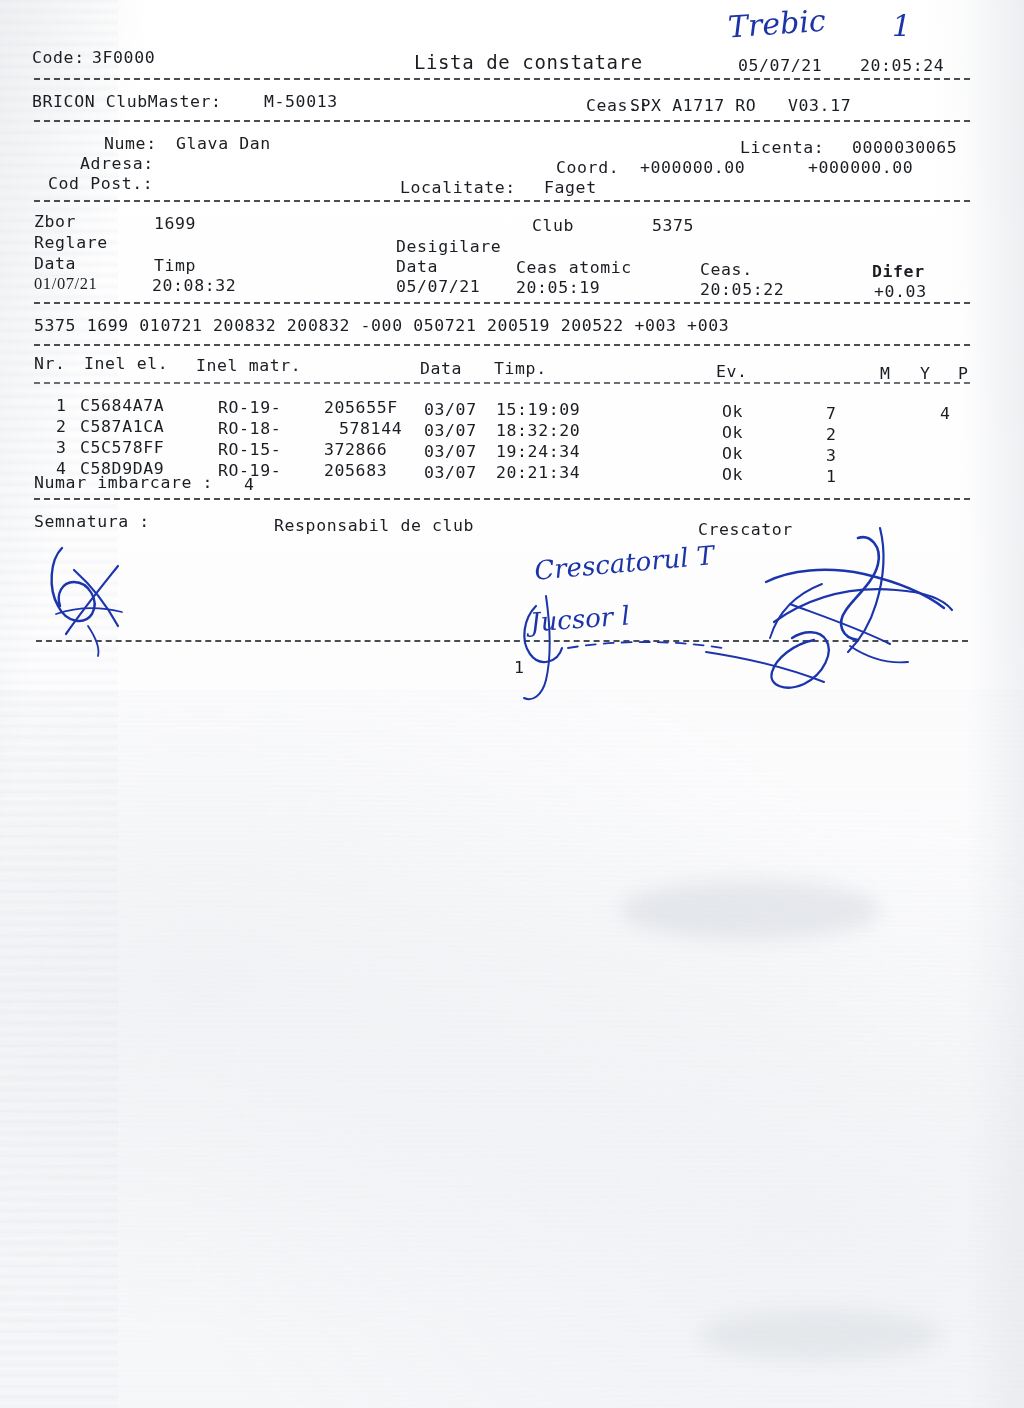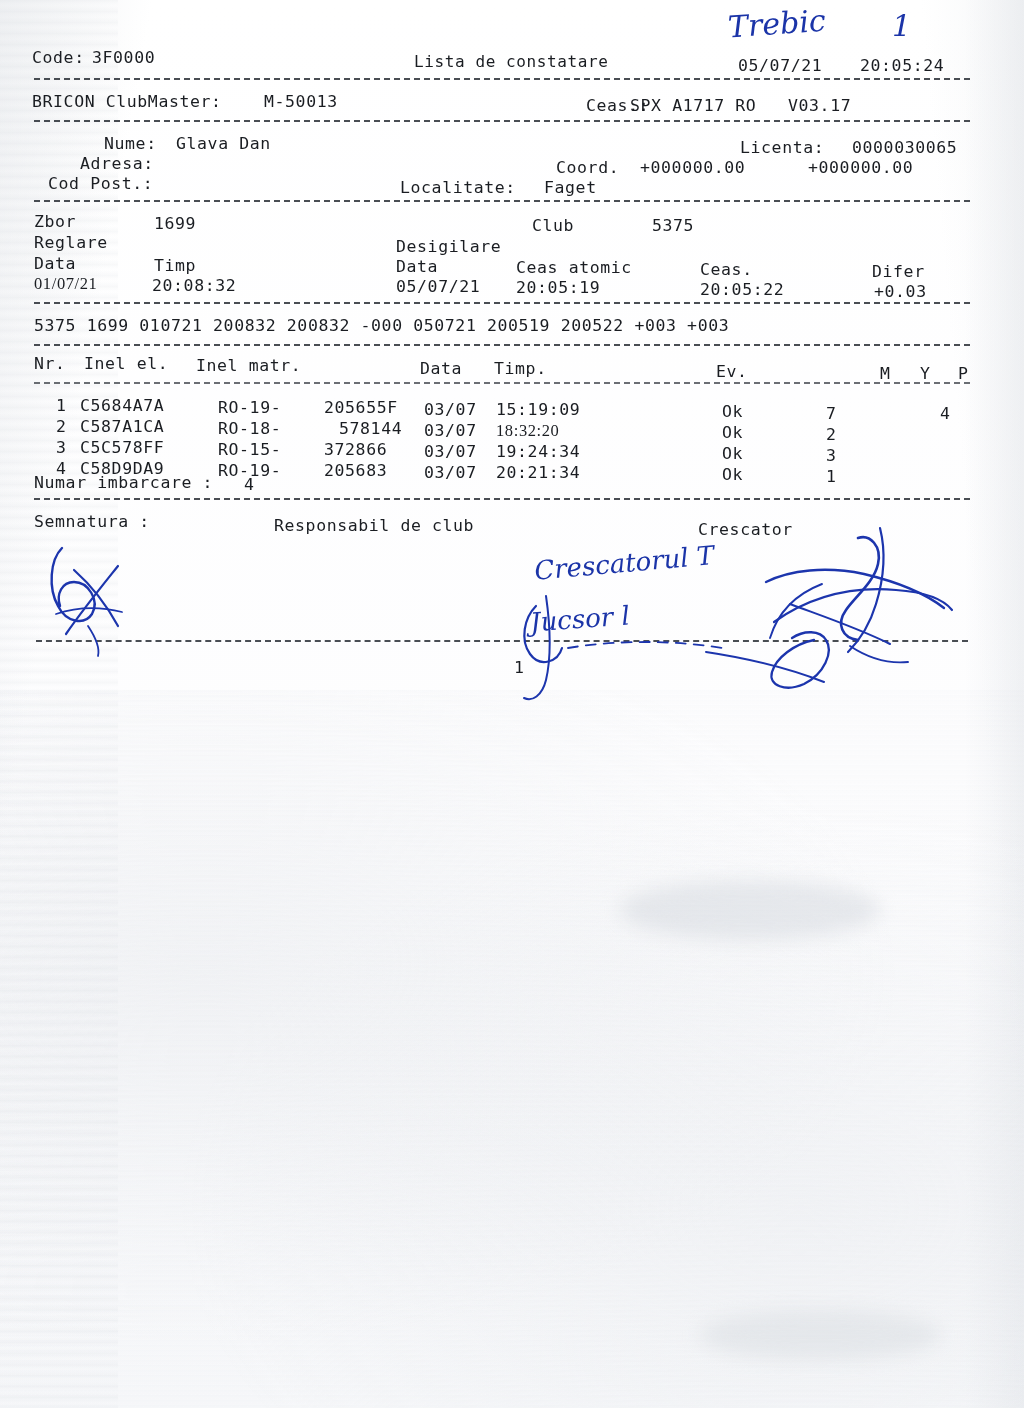--- a/index.html
+++ b/index.html
@@ -97,21 +97,21 @@
   <div class="scan-band band-left"></div>
   <div class="scan-band band-right"></div>
   <div class="scan-band band-bottom"></div>
   <div class="smudge" style="left:620px; top:880px; width:260px; height:60px; background:rgba(208,212,219,0.45);"></div>
   <div class="smudge" style="left:700px; top:1310px; width:240px; height:50px; background:rgba(210,214,221,0.40);"></div>
 
   <div class="doc">
 
     <div class="t" style="left:32px; top:48px;">Code:</div>
     <div class="t" style="left:92px; top:48px;">3F0000</div>
-    <div class="t" style="left:414px; top:52px; font-size:16px;">Lista de constatare</div>
+    <div class="t" style="left:414px; top:52px; font-size:19px;">Lista de constatare</div>
     <div class="t" style="left:738px; top:56px;">05/07/21</div>
     <div class="t" style="left:860px; top:56px;">20:05:24</div>
 
     <div class="rule" style="left:34px; top:78px; width:936px;"></div>
 
     <div class="t" style="left:32px; top:92px;">BRICON ClubMaster:</div>
     <div class="t" style="left:264px; top:92px;">M-50013</div>
     <div class="t" style="left:546px; top:96px;margin-left:40px;">Ceas.:</div>
     <div class="t" style="left:630px; top:96px;">SPX A1717 RO   V03.17</div>
 
@@ -139,21 +139,21 @@
     <div class="t" style="left:652px; top:216px;">5375</div>
 
     <div class="t" style="left:34px; top:233px;">Reglare</div>
     <div class="t" style="left:396px; top:237px;">Desigilare</div>
 
     <div class="t" style="left:34px; top:254px;">Data</div>
     <div class="t" style="left:154px; top:256px;">Timp</div>
     <div class="t" style="left:396px; top:257px;">Data</div>
     <div class="t" style="left:516px; top:258px;">Ceas atomic</div>
     <div class="t" style="left:700px; top:260px;">Ceas.</div>
-    <div class="t" style="left:872px; top:262px;">Difer</div>
+    <div class="t" style="left:872px; top:262px;font-weight:bold;">Difer</div>
 
     <div class="t" style="left:34px; top:274px;font-family:Liberation Serif, serif;">01/07/21</div>
     <div class="t" style="left:152px; top:276px;">20:08:32</div>
     <div class="t" style="left:396px; top:277px;">05/07/21</div>
     <div class="t" style="left:516px; top:278px;">20:05:19</div>
     <div class="t" style="left:700px; top:280px;text-align:center;">20:05:22</div>
     <div class="t" style="left:874px; top:282px;">+0.03</div>
 
     <div class="rule" style="left:34px; top:302px; width:936px;"></div>
 
@@ -181,21 +181,21 @@
     <div class="t" style="left:496px; top:400px;">15:19:09</div>
     <div class="t" style="left:722px; top:402px;">Ok</div>
     <div class="t" style="left:826px; top:404px;">7</div>
     <div class="t" style="left:940px; top:404px;">4</div>
 
     <div class="t" style="left:56px; top:417px;">2</div>
     <div class="t" style="left:80px; top:417px;">C587A1CA</div>
     <div class="t" style="left:218px; top:419px;">RO-18-</div>
     <div class="t" style="left:339px; top:419px;">578144</div>
     <div class="t" style="left:424px; top:421px;">03/07</div>
-    <div class="t" style="left:496px; top:421px;font-family:Liberation Serif, serif;">18:32:20</div>
+    <div class="t" style="left:496px; top:421px;">18:32:20</div>
     <div class="t" style="left:722px; top:423px;">Ok</div>
     <div class="t" style="left:826px; top:425px;">2</div>
 
     <div class="t" style="left:56px; top:438px;">3</div>
     <div class="t" style="left:80px; top:438px;">C5C578FF</div>
     <div class="t" style="left:218px; top:440px;">RO-15-</div>
     <div class="t" style="left:324px; top:440px;">372866</div>
     <div class="t" style="left:424px; top:442px;">03/07</div>
     <div class="t" style="left:496px; top:442px;">19:24:34</div>
     <div class="t" style="left:722px; top:444px;">Ok</div>

